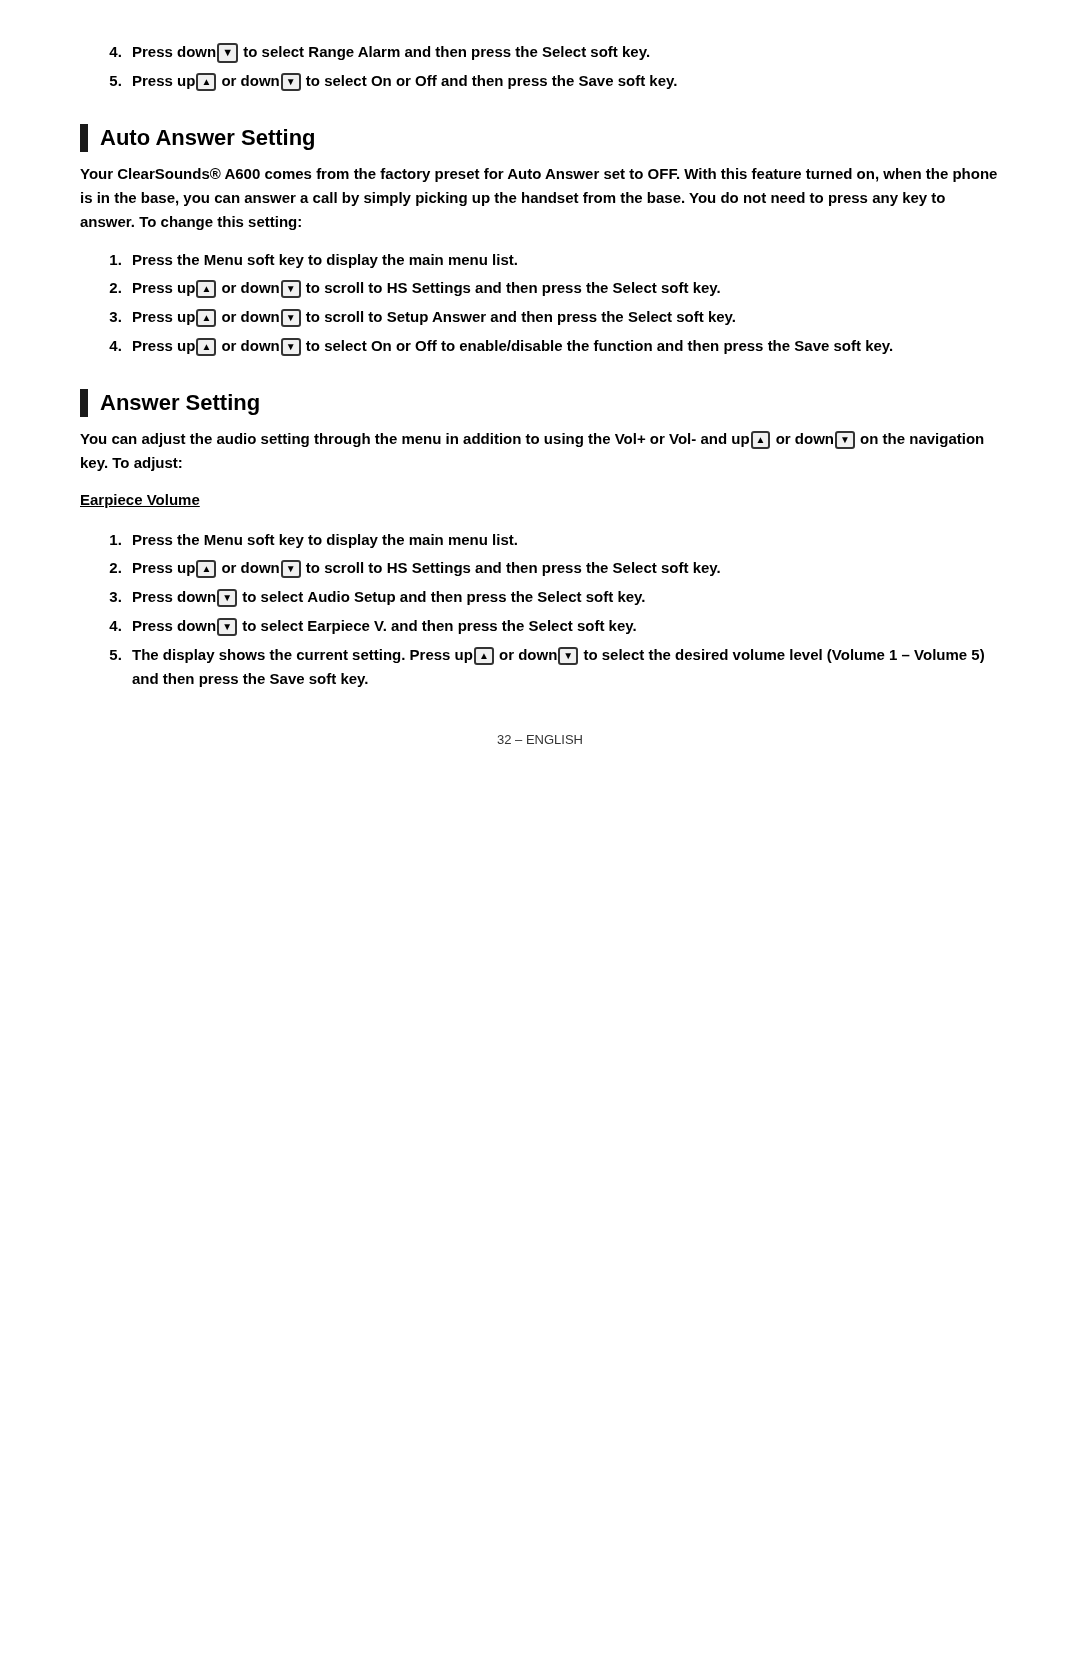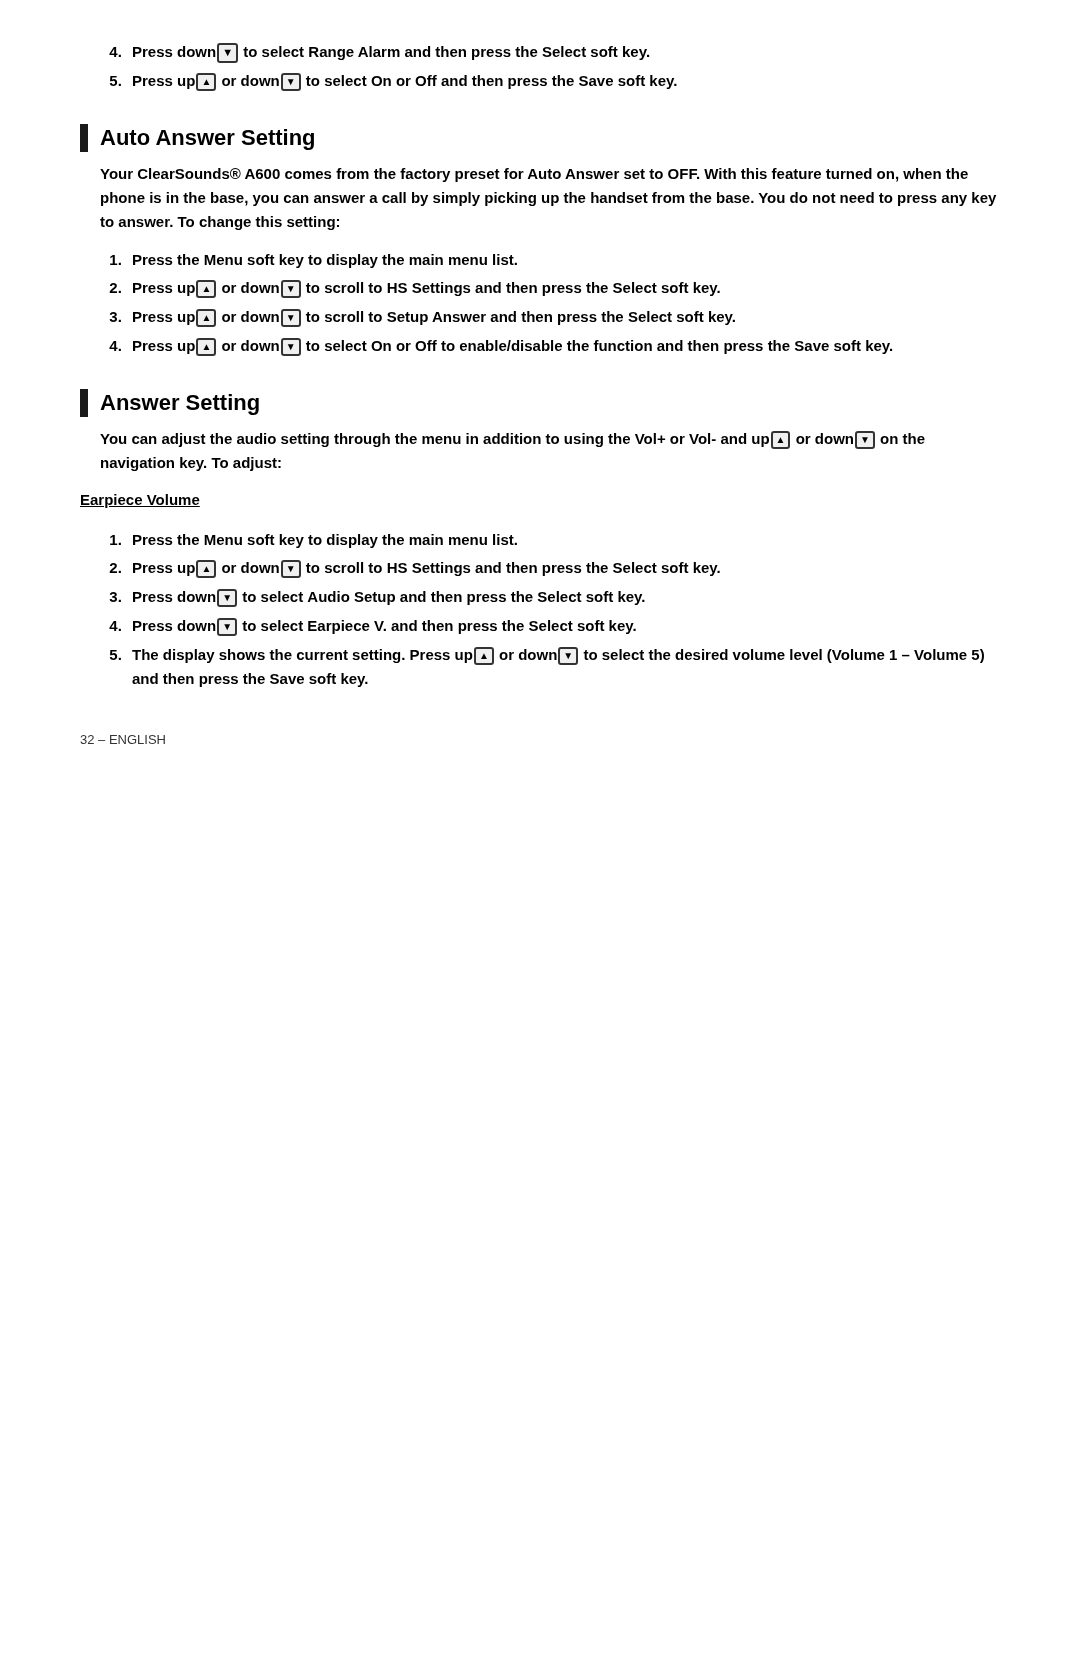--- a/index.html
+++ b/index.html
@@ -38,21 +38,20 @@
       font-weight: bold;
       color: #000;
     }
 
     .section-body {
       font-size: 15px;
       line-height: 1.6;
       margin-bottom: 14px;
       font-weight: bold;
       color: #000;
-      margin-left: 20px;
     }
 
     .subsection-title {
       font-size: 15px;
       font-weight: bold;
       text-decoration: underline;
       margin-bottom: 20px;
       margin-top: 16px;
       color: #000;
     }
@@ -88,21 +87,21 @@
 
     .up-icon {
       font-size: 10px;
     }
 
     .down-icon {
       font-size: 10px;
     }
 
     .page-footer {
-      text-align: left;
+      text-align: center;
       font-size: 13px;
       color: #333;
       margin-top: 40px;
       font-weight: normal;
     }
 
     .top-list {
       margin-bottom: 20px;
     }
 

